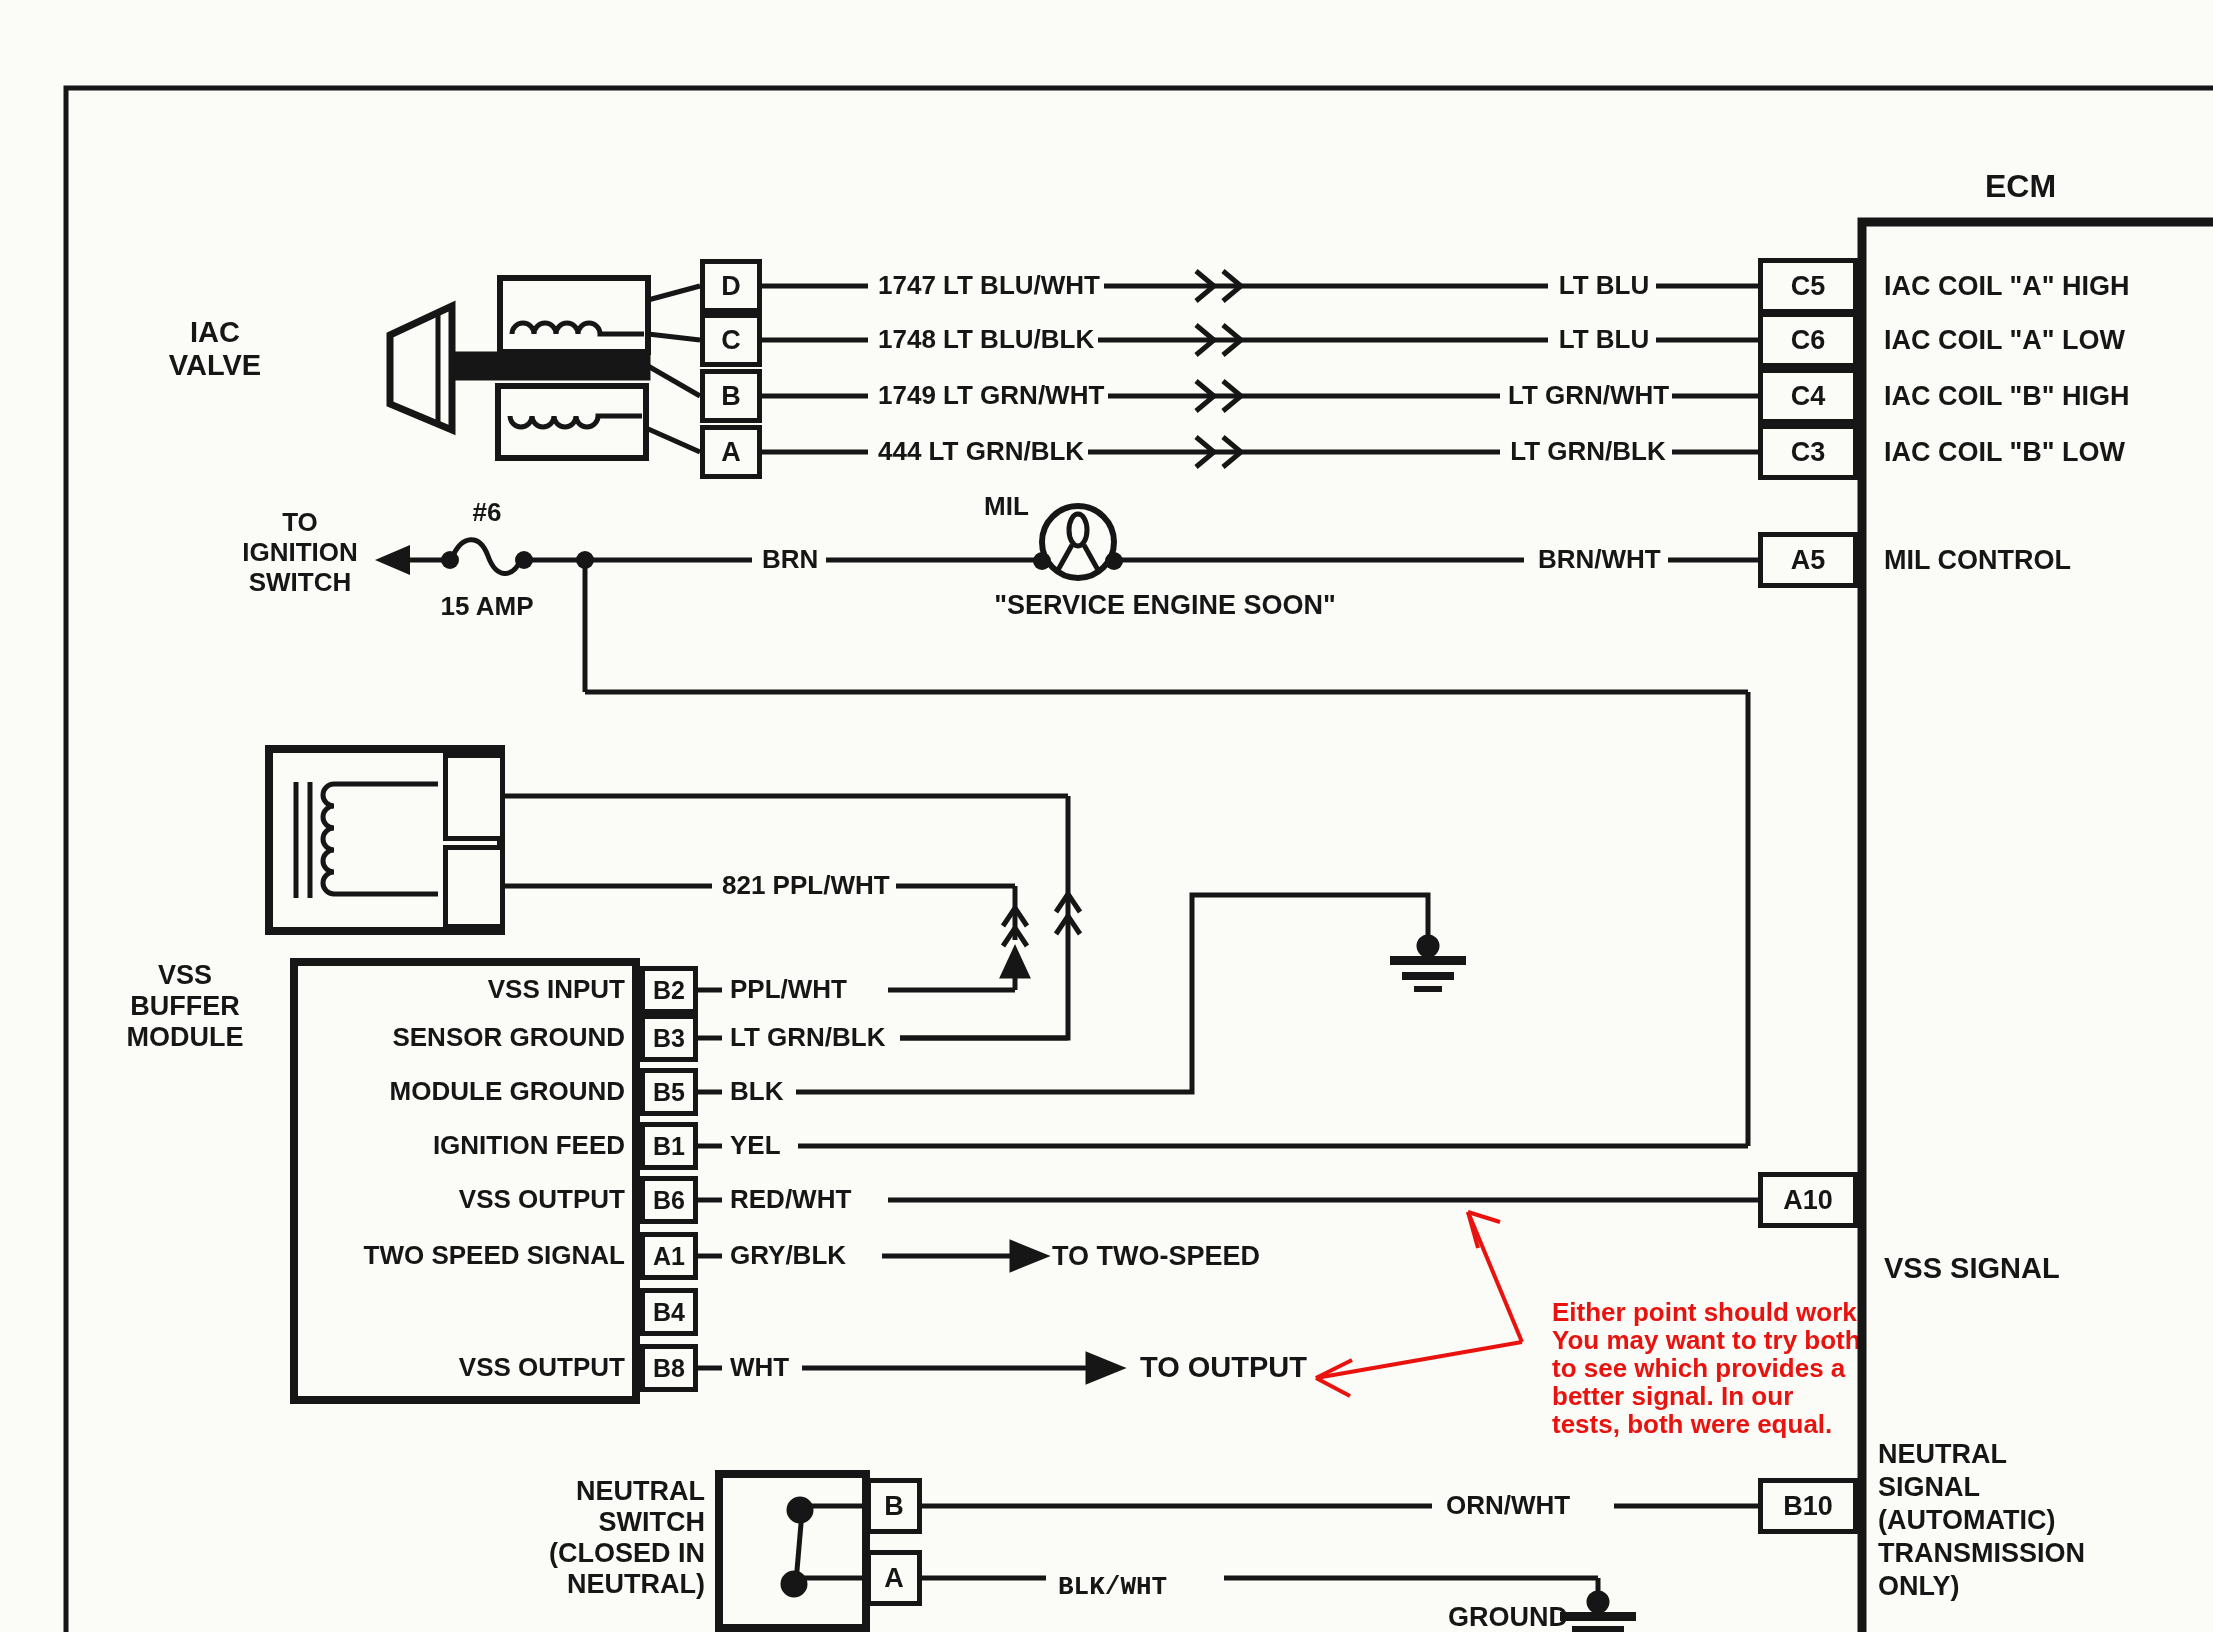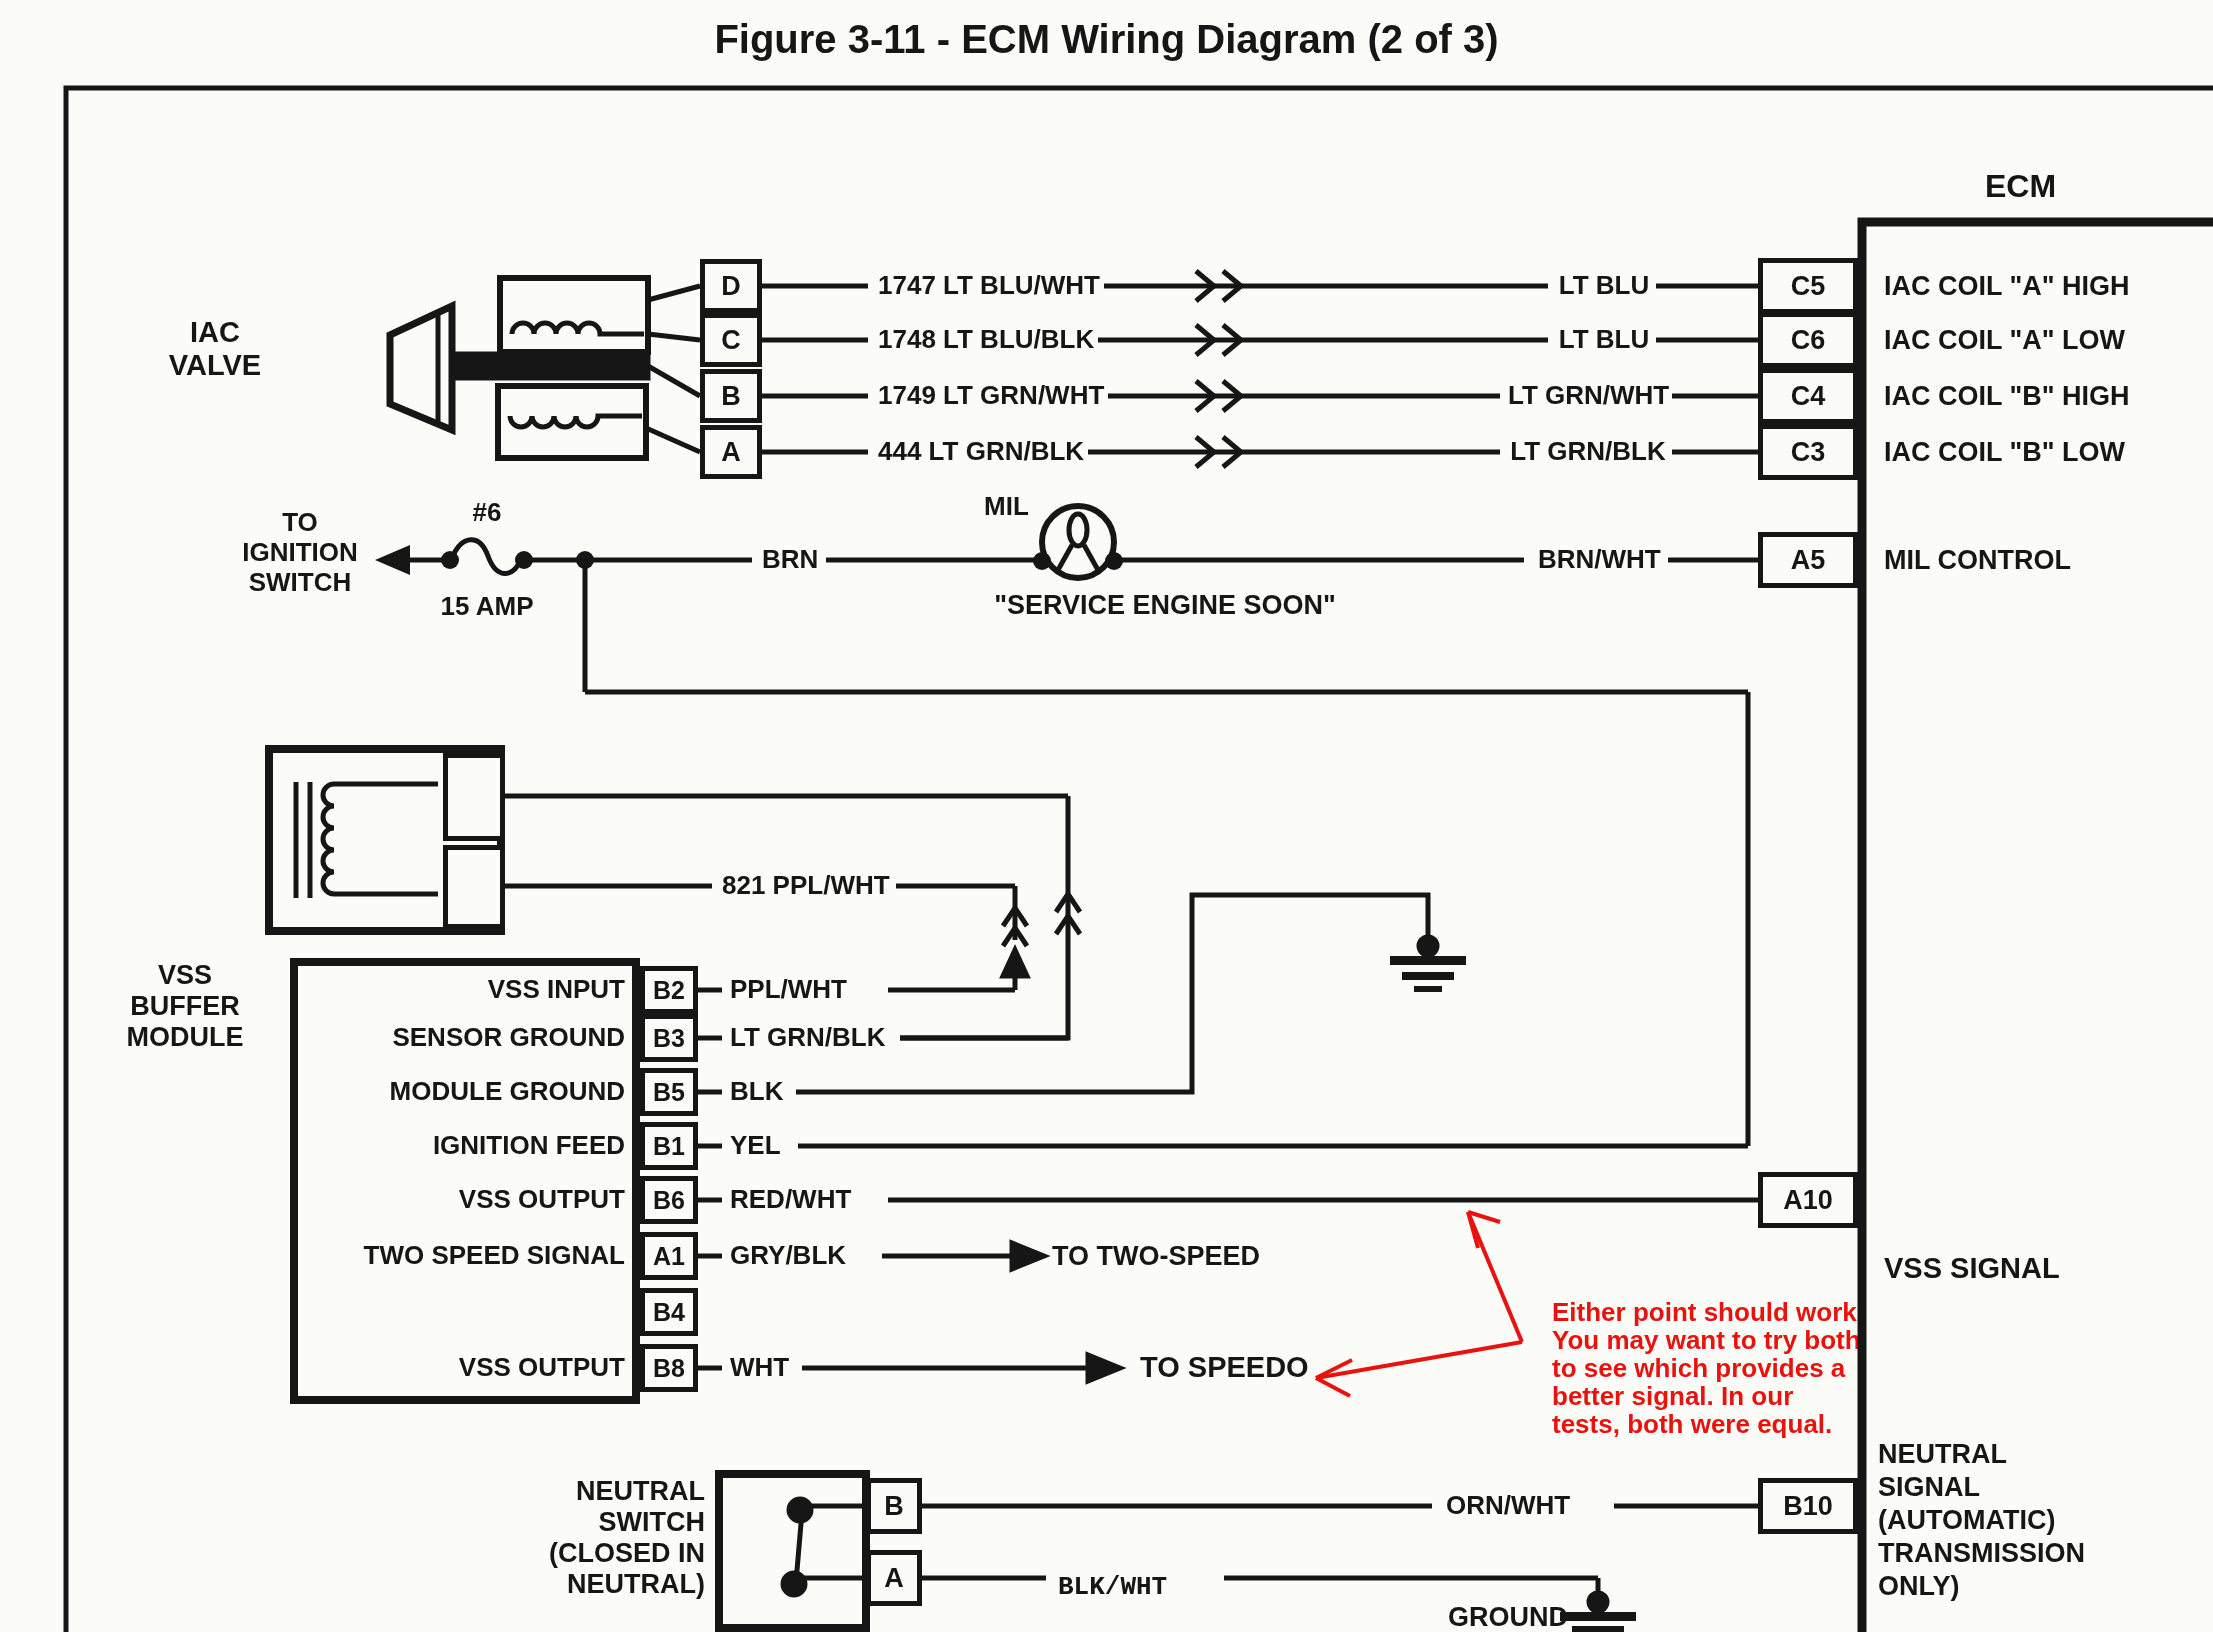--- a/index.html
+++ b/index.html
@@ -160,21 +160,20 @@
     <g stroke="#e8130f" stroke-width="4" fill="none">
       <line x1="1468" y1="1212" x2="1522" y2="1342"></line>
       <line x1="1468" y1="1212" x2="1500" y2="1222"></line>
       <line x1="1468" y1="1212" x2="1478" y2="1248"></line>
       <line x1="1522" y1="1342" x2="1316" y2="1378"></line>
       <line x1="1316" y1="1378" x2="1352" y2="1360"></line>
       <line x1="1316" y1="1378" x2="1350" y2="1396"></line>
     </g>
   </svg>
 
-  <div class="t s40 ctr" style="left:0;top:16px;width:2213px;">Figure 3-11 - ECM Wiring Diagram  (2 of 3)</div>
 
   <div class="t s32" style="left:1985px;top:168px;">ECM</div>
 
   <div class="t s29 ctr" style="left:150px;top:316px;width:130px;">
     <div>IAC</div>
     <div>VALVE</div>
   </div>
 
   <div class="pin" style="left:700px;top:259px;width:62px;height:54px;">D</div>
   <div class="pin" style="left:700px;top:313px;width:62px;height:54px;">C</div>
@@ -246,21 +245,21 @@
 
   <div class="t s26 lbl" style="left:726px;top:975px;">PPL/WHT</div>
   <div class="t s26 lbl" style="left:726px;top:1023px;">LT GRN/BLK</div>
   <div class="t s26 lbl" style="left:726px;top:1077px;">BLK</div>
   <div class="t s26 lbl" style="left:726px;top:1131px;">YEL</div>
   <div class="t s26 lbl" style="left:726px;top:1185px;">RED/WHT</div>
   <div class="t s26 lbl" style="left:726px;top:1241px;">GRY/BLK</div>
   <div class="t s26 lbl" style="left:726px;top:1353px;">WHT</div>
 
   <div class="t s27" style="left:1052px;top:1241px;">TO TWO-SPEED</div>
-  <div class="t s29" style="left:1140px;top:1351px;">TO SPEEDO</div>
+  <div class="t s29" style="left:1140px;top:1351px;">TO OUTPUT</div>
 
   <div class="pin" style="left:1758px;top:1172px;width:100px;height:56px;">A10</div>
   <div class="t s29" style="left:1884px;top:1252px;">VSS SIGNAL</div>
 
   <div class="t s26 red" style="left:1552px;top:1298px;line-height:28px;">
     <div>Either point should work.</div>
     <div>You may want to try both</div>
     <div>to see which provides a</div>
     <div>better signal.  In our</div>
     <div>tests, both were equal.</div>

